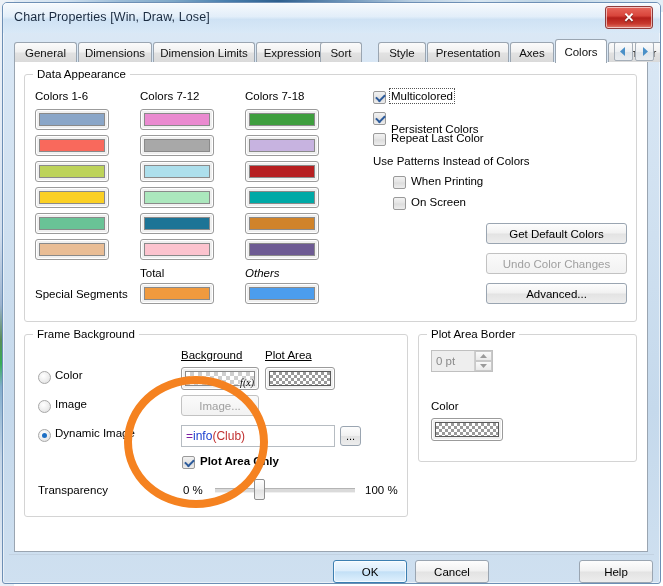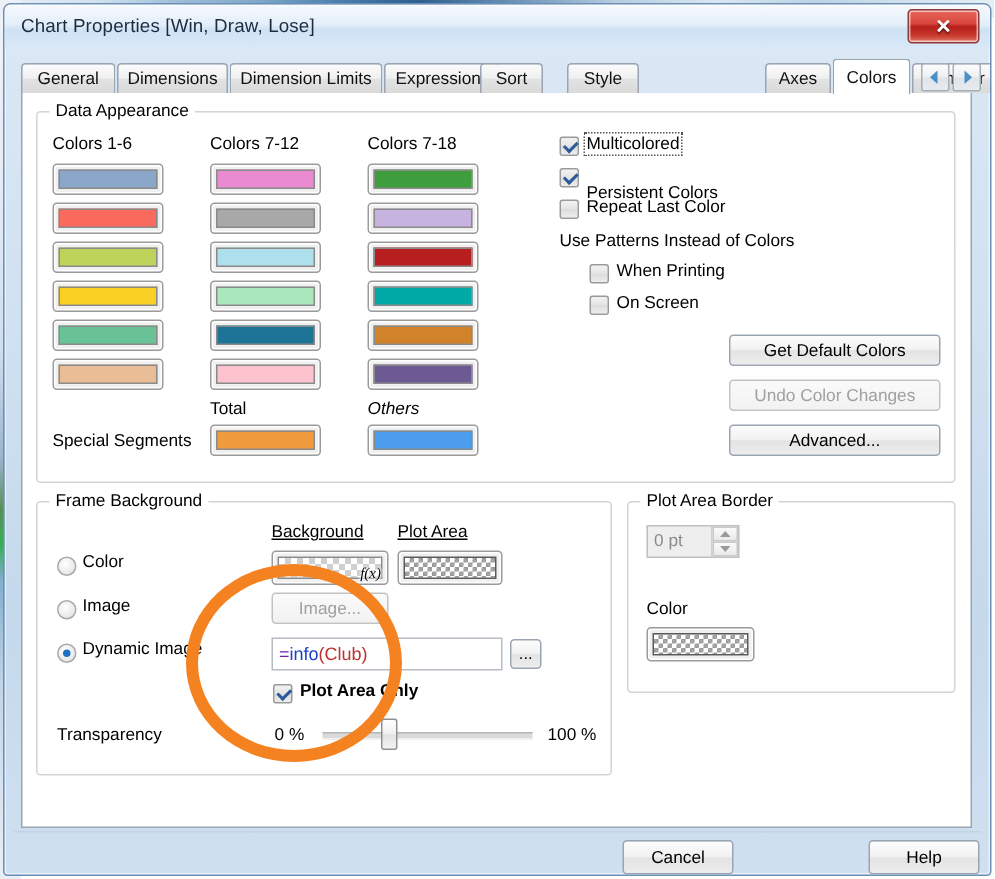--- a/index.html
+++ b/index.html
@@ -399,20 +399,21 @@
 
   <div class="client">
 
     <div class="tabstrip">
       <div class="tab" style="left:0px;   width:63px;">General</div>
       <div class="tab" style="left:64px;  width:74px;">Dimensions</div>
       <div class="tab" style="left:139px; width:102px;">Dimension Limits</div>
       <div class="tab" style="left:242px; width:78px;">Expressions</div>
       <div class="tab" style="left:306px; width:42px;">Sort</div>
       <div class="tab" style="left:364px; width:48px;">Style</div>
+      <div class="tab" style="left:413px; width:82px;">Presentation</div>
       <div class="tab" style="left:496px; width:44px;">Axes</div>
       <div class="tab selected" style="left:541px; width:52px;">Colors</div>
       <div class="tab" style="left:594px; width:56px;">Number</div>
 
       <div class="tab-nav" style="left:600px;">
         <svg width="7" height="9" viewBox="0 0 7 9">
             <polygon points="5,0 5,9 0,4.5" fill="#4a90c8"></polygon>
           </svg>
       </div>
       <div class="tab-nav" style="left:621px;">
@@ -588,20 +589,21 @@
         <div class="lbl" style="left:12px; top:65px;">Color</div>
         <div class="swatch checker" style="left:12px; top:83px; width:72px; height:23px;">
             <i></i>
           </div>
       </div>
 
     </div>
 
     <div class="bottombar">
       <div class="sep-line"></div>
+      <div class="btn default" style="left:330px; top:6px; width:74px; height:23px;">OK</div>
       <div class="btn" style="left:412px; top:6px; width:74px; height:23px;">Cancel</div>
       <div class="btn" style="left:576px; top:6px; width:74px; height:23px;">Help</div>
     </div>
 
   </div>
 </div>
 
 <div class="annot"></div>
 
 </body></html>

